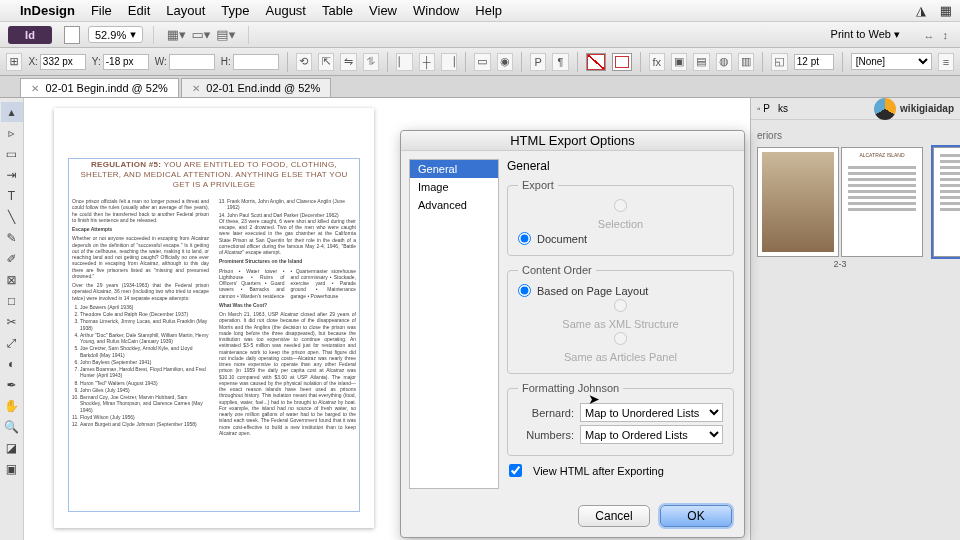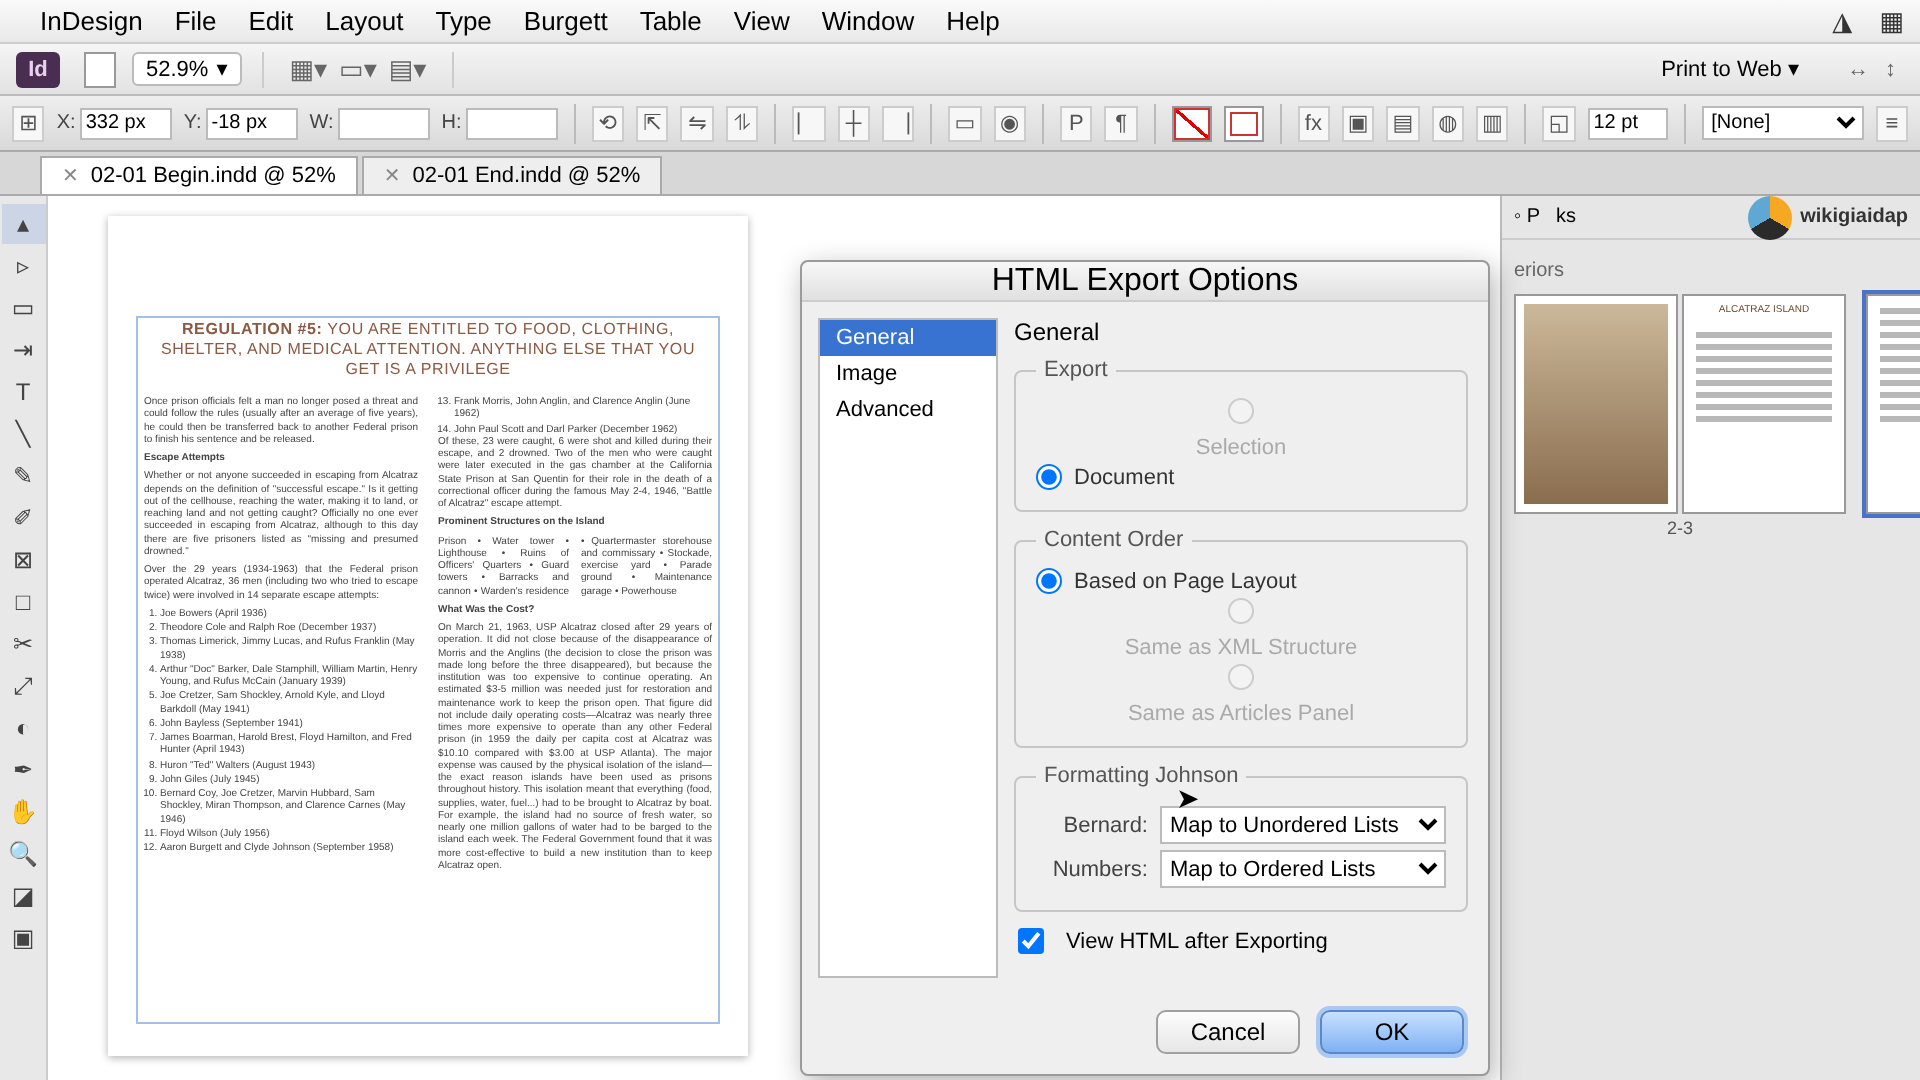--- a/index.html
+++ b/index.html
@@ -2,27 +2,27 @@
 <html><head>
 <meta charset="utf-8">
 <style>
 * { margin: 0; padding: 0; box-sizing: border-box; font-family: -apple-system, "Helvetica Neue", Arial, sans-serif; }
 body { width: 960px; height: 540px; background: #fff; overflow: hidden; position: relative; }
 
 
 .menubar { height: 22px; background: linear-gradient(#fafafa,#e8e8e8); display: flex; align-items: center; padding: 0 8px; font-size: 13px; border-bottom: 1px solid #ccc; }
 .menubar .apple { font-size: 14px; margin-right: 12px; }
 .menubar .mitem { margin-right: 16px; cursor: default; }
-.menubar .brand { font-weight: 400; margin-right: 16px; }
+.menubar .brand { font-weight: 700; margin-right: 16px; }
 .menubar .spacer { flex: 1; }
 .menubar .right-icons span { margin-left: 10px; font-size: 13px; color: #333; }
 
 
 .appbar { height: 26px; background: linear-gradient(#f5f5f5,#e2e2e2); display: flex; align-items: center; padding: 0 8px; border-bottom: 1px solid #bbb; font-size: 11px; }
-.appbar .id-icon { width: 22px; height: 18px; background: #4a2e52; color: #e9d2ef; font-weight: bold; display: inline-flex; align-items: center; justify-content: center; border-radius: 3px; margin-right: 4px; font-size: 11px; }
+.appbar .id-icon { width: 44px; height: 18px; background: #4a2e52; color: #e9d2ef; font-weight: bold; display: inline-flex; align-items: center; justify-content: center; border-radius: 3px; margin-right: 4px; font-size: 11px; }
 .appbar .doc-icon { width: 16px; height: 18px; border: 1px solid #999; background: #fff; margin-left: 8px; margin-right: 8px; position: relative; }
 .appbar .zoom { display: inline-flex; align-items: center; gap: 4px; padding: 1px 6px; border: 1px solid #bbb; border-radius: 3px; background: #fff; }
 .appbar .sep { width: 1px; height: 18px; background: #ccc; margin: 0 10px; }
 .appbar .toolgroup span { margin: 0 3px; color: #666; font-size: 13px; }
 .appbar .printweb { margin-left: auto; margin-right: 20px; }
 .appbar .arrows span { margin: 0 4px; color: #666; }
 
 
 .ctrl { height: 28px; background: linear-gradient(#eeeeee,#d9d9d9); border-bottom: 1px solid #aaa; display: flex; align-items: center; padding: 0 6px; font-size: 10px; color: #444; gap: 6px; }
 .ctrl .field { display: inline-flex; align-items: center; gap: 2px; }
@@ -66,21 +66,21 @@
 .panels .spread { display: flex; gap: 2px; justify-content: center; position: relative; }
 .panels .thumb { width: 82px; height: 110px; background: #fff; border: 1px solid #999; position: relative; overflow: hidden; }
 .panels .thumb.sel { outline: 2px solid #4a72c9; }
 .panels .pnum { text-align: center; font-size: 9px; color: #555; margin-top: 2px; }
 .panels .thumb .bars { position: absolute; inset: 6px; display: flex; flex-direction: column; gap: 3px; }
 .panels .thumb .bars div { height: 3px; background: #b8b8b8; }
 .panels .thumb .img { position: absolute; inset: 4px; background: linear-gradient(#cbb89a,#8a6d4e); }
 
 
 .dialog { position: absolute; left: 400px; top: 130px; width: 345px; background: #efefef; border: 1px solid #9a9a9a; box-shadow: 2px 4px 14px rgba(0,0,0,.3); font-size: 11px; border-radius: 4px; }
-.dialog .titlebar { height: 20px; text-align: center; font-size: 16px; line-height: 20px; background: linear-gradient(#f7f7f7,#e0e0e0); border-bottom: 1px solid #ccc; border-radius: 4px 4px 0 0; }
+.dialog .titlebar { height: 20px; text-align: center; font-size: 13px; line-height: 20px; background: linear-gradient(#f7f7f7,#e0e0e0); border-bottom: 1px solid #ccc; border-radius: 4px 4px 0 0; }
 .dialog .dbody { display: flex; }
 .dialog .dside { width: 90px; background: #fff; border: 1px solid #bbb; margin: 8px; display: flex; flex-direction: column; }
 .dialog .dside .item { padding: 3px 8px; font-size: 11px; }
 .dialog .dside .item.sel { background: #3873d1; color: #fff; }
 .dialog .dmain { flex: 1; padding: 8px 10px 4px 0; }
 .dialog .section-title { font-size: 12px; margin-bottom: 6px; }
 .dialog fieldset { border: 1px solid #c6c6c6; border-radius: 4px; padding: 6px 10px 8px; margin-bottom: 8px; font-size: 11px; }
 .dialog legend { padding: 0 4px; color: #555; }
 .dialog label.radio { display: flex; align-items: center; gap: 6px; margin: 2px 0; color: #333; }
 .dialog label.radio input { margin: 0; }
@@ -98,21 +98,21 @@
 </head>
 <body>
 
 <div class="menubar">
   <span class="apple"></span>
   <span class="brand mitem">InDesign</span>
   <span class="mitem">File</span>
   <span class="mitem">Edit</span>
   <span class="mitem">Layout</span>
   <span class="mitem">Type</span>
-  <span class="mitem">Burgett</span>
+  <span class="mitem">August</span>
   <span class="mitem">Table</span>
   <span class="mitem">View</span>
   <span class="mitem">Window</span>
   <span class="mitem">Help</span>
   <span class="spacer"></span>
   <span class="right-icons">
     <span>◮</span>
     <span>▦</span>
   </span>
 </div>

